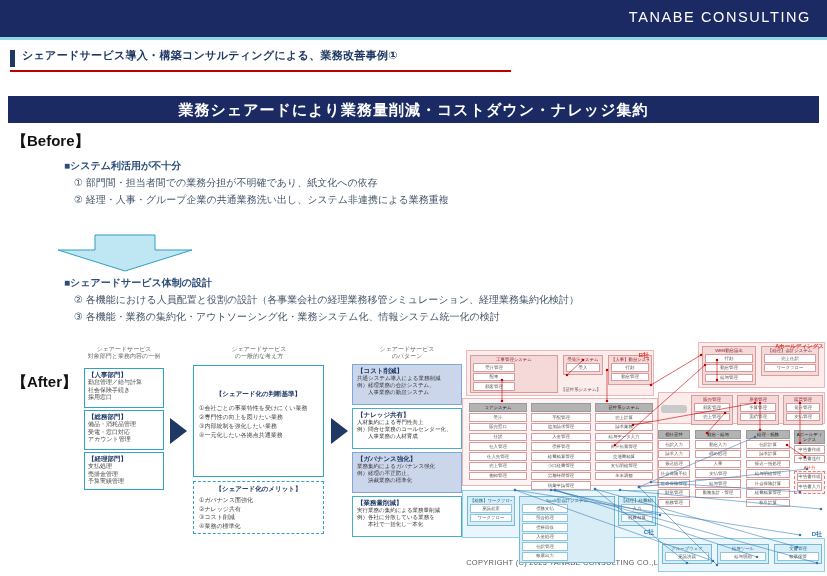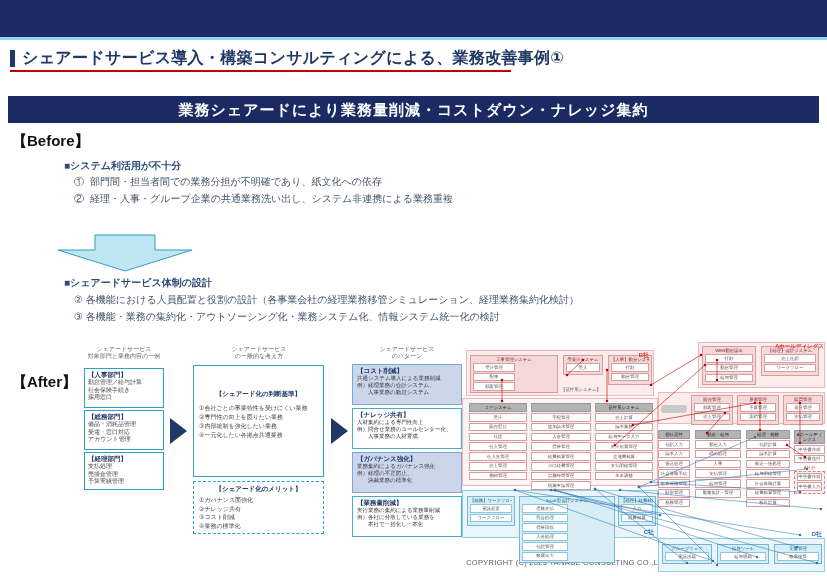--- a/index.html
+++ b/index.html
@@ -7,21 +7,21 @@
          font-family:"Liberation Sans","DejaVu Sans",sans-serif;margin:0 auto;}
   .abs{position:absolute;}
 
   
   .topbar{left:0;top:0;width:827px;height:37px;background:#1b2a63;}
   .brand{right:16px;top:9px;color:#fff;font-size:14.5px;letter-spacing:1.6px;font-variant:small-caps;}
   .cyanline{left:0;top:37px;width:827px;height:3px;background:#8fd6e8;}
 
   
   .titletick{left:10px;top:50px;width:5px;height:17px;background:#1f3864;}
-  .slidetitle{left:22px;top:48px;font-size:16px;font-weight:bold;color:#1f3864;letter-spacing:.3px;}
+  .slidetitle{left:22px;top:48px;font-size:11px;font-weight:bold;color:#1f3864;letter-spacing:.3px;}
   .redrule{left:10px;top:70px;width:501px;height:2px;background:#c00000;}
   .meta{left:10px;top:77px;font-size:10px;color:#333;}
   .meta b{font-weight:bold;}
   .meta .gap{display:inline-block;width:14px;}
 
   .banner{left:8px;top:96px;width:811px;height:27px;background:#1b2a63;color:#fff;
           font-size:15px;font-weight:bold;text-align:center;line-height:27px;letter-spacing:1px;}
 
   .phase{font-size:15px;font-weight:bold;color:#111;}
   .sechead{font-size:10px;font-weight:600;color:#2e4d78;}
@@ -75,31 +75,32 @@
   svg{display:block;}
   #links{pointer-events:none;z-index:6;}
   .z1{z-index:1;}
 </style>
 </head>
 <body>
 
 <div id="slide">
 
   <div class="abs topbar"></div>
+  <div class="abs brand">TANABE CONSULTING</div>
   <div class="abs cyanline"></div>
 
   <div class="abs titletick"></div>
   <div class="abs slidetitle">シェアードサービス導入・構築コンサルティングによる、業務改善事例①</div>
   <div class="abs redrule"></div>
 
   <div class="abs banner">業務シェアードにより業務量削減・コストダウン・ナレッジ集約</div>
 
   <div class="abs phase" style="left:12px;top:132px;">【Before】</div>
   <div class="abs sechead" style="left:64px;top:159px;">■システム利活用が不十分</div>
-  <div class="abs bullets" style="left:74px;top:174px;font-family:Liberation Mono, monospace;">
+  <div class="abs bullets" style="left:74px;top:174px;">
 
   <div>① 部門間・担当者間での業務分担が不明確であり、紙文化への依存</div>
       <div>② 経理・人事・グループ企業の共通業務洗い出し、システム非連携による業務重複</div>
     </div>
 
   <svg class="abs" style="left:57px;top:234px;" width="136" height="38" viewBox="0 0 136 38">
     <polygon points="38,1 98,1 98,16 135,16 68,37 1,16 38,16" fill="#bfe7f3" stroke="#2f9ec0" stroke-width="1"></polygon>
   </svg>
 
   <div class="abs sechead" style="left:64px;top:276px;">■シェアードサービス体制の設計</div>

